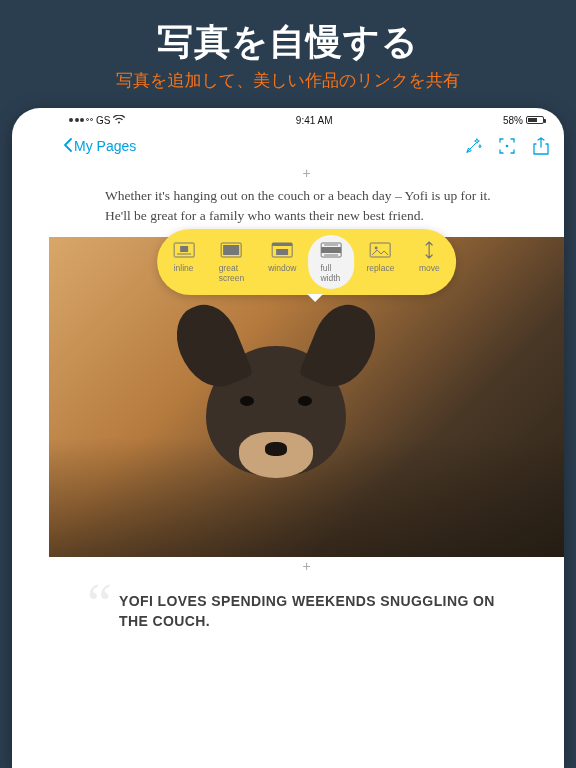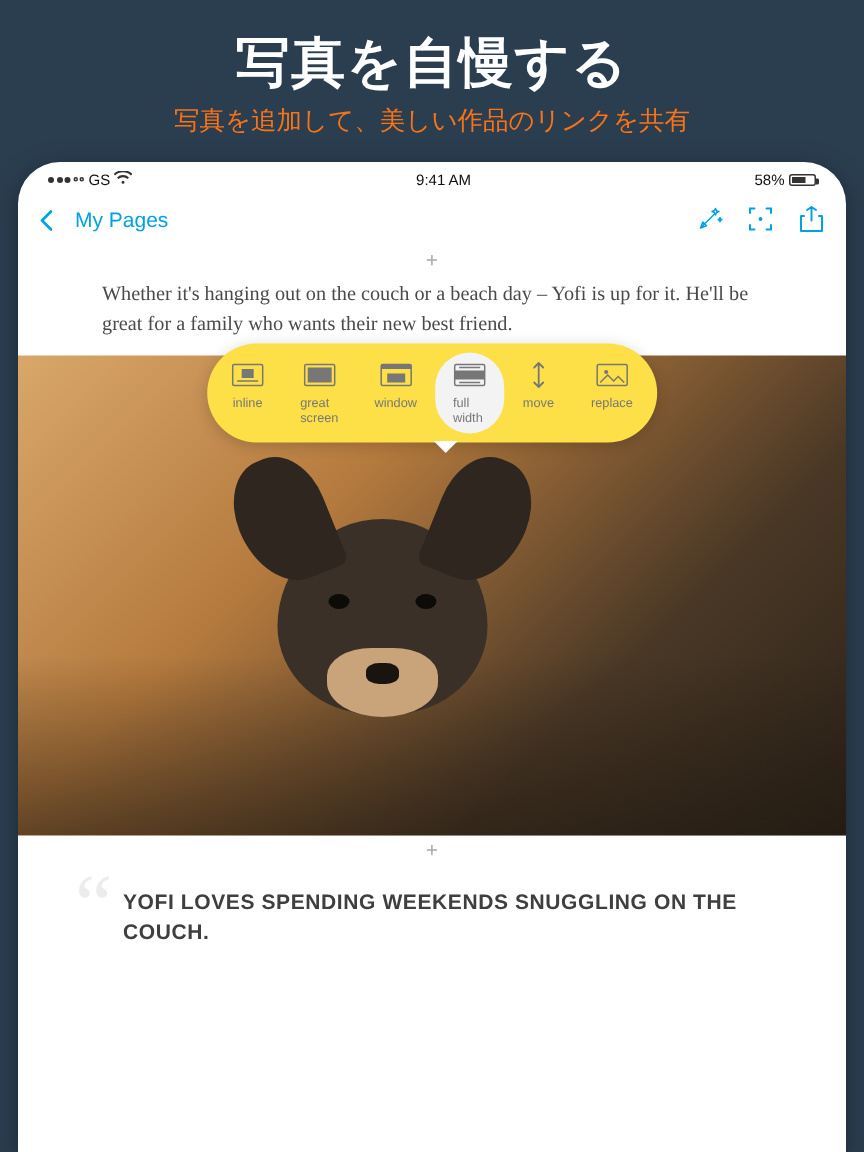--- a/index.html
+++ b/index.html
@@ -31,20 +31,21 @@
     position: absolute;
     left: 12px;
     right: 12px;
     top: 108px;
     bottom: 0;
     background: #fff;
     border-radius: 28px 28px 0 0;
     box-shadow: 0 4px 18px rgba(0,0,0,0.35);
     overflow: hidden;
     padding-top: 0;
+    padding-left: 37px;
   }
   .status-bar {
     height: 20px;
     display: flex;
     align-items: center;
     justify-content: space-between;
     padding: 4px 20px 0 20px;
     font-size: 10px;
     color: #111;
   }
@@ -62,21 +63,21 @@
   }
   .battery .fill { position: absolute; left: 1px; top: 1px; bottom: 1px; width: 55%; background: #333; }
   .nav-bar {
     height: 36px;
     display: flex;
     align-items: center;
     justify-content: space-between;
     padding: 0 14px;
   }
   .nav-back {
-    display: flex; align-items: flex-end; gap: 15px;
+    display: flex; align-items: flex-start; gap: 2px;
     color: #00a3e0; font-size: 14px; font-weight: 400;
   }
   .nav-back svg { width: 9px; height: 14px; }
   .nav-right { display: flex; gap: 16px; }
   .nav-icon { color: #00a3e0; width: 18px; height: 18px; display:flex;align-items:center;justify-content:center; }
   .content {
     position: relative;
     padding: 0;
   }
   .add-bar {
@@ -289,35 +290,35 @@
                 <rect x="1" y="1" width="20" height="14" rx="1" stroke="#777" fill="none"></rect>
                 <rect x="1" y="5" width="20" height="6" fill="#777"></rect>
                 <line x1="4" y1="3" x2="18" y2="3" stroke="#777"></line>
                 <line x1="4" y1="13" x2="18" y2="13" stroke="#777"></line>
               </svg>
           </span>
           <span class="tl">full width</span>
         </div>
         <div class="tool-item">
           <span class="ti">
+            <svg width="22" height="16" viewBox="0 0 22 16">
+                <rect x="1" y="1" width="20" height="14" rx="1" stroke="#777" fill="none"></rect>
+                <circle cx="7" cy="6" r="1.4" fill="#777"></circle>
+                <path d="M3 13l5-5 4 4 3-3 4 4" stroke="#777" fill="none"></path>
+              </svg>
+          </span>
+          <span class="tl">replace</span>
+        </div>
+        <div class="tool-item">
+          <span class="ti">
             <svg width="14" height="18" viewBox="0 0 14 18">
                 <path d="M7 1v16M4 4l3-3 3 3M4 14l3 3 3-3" stroke="#777" stroke-width="1.2" fill="none" stroke-linecap="round" stroke-linejoin="round"></path>
               </svg>
           </span>
           <span class="tl">move</span>
-        </div>
-        <div class="tool-item">
-          <span class="ti">
-            <svg width="22" height="16" viewBox="0 0 22 16">
-                <rect x="1" y="1" width="20" height="14" rx="1" stroke="#777" fill="none"></rect>
-                <circle cx="7" cy="6" r="1.4" fill="#777"></circle>
-                <path d="M3 13l5-5 4 4 3-3 4 4" stroke="#777" fill="none"></path>
-              </svg>
-          </span>
-          <span class="tl">replace</span>
         </div>
       </div>
 
       <div class="photo">
         <div class="floor-shadow"></div>
         <div class="dog">
           <div class="head">
             <div class="ear l"></div>
             <div class="ear r"></div>
             <div class="eye l"></div>

